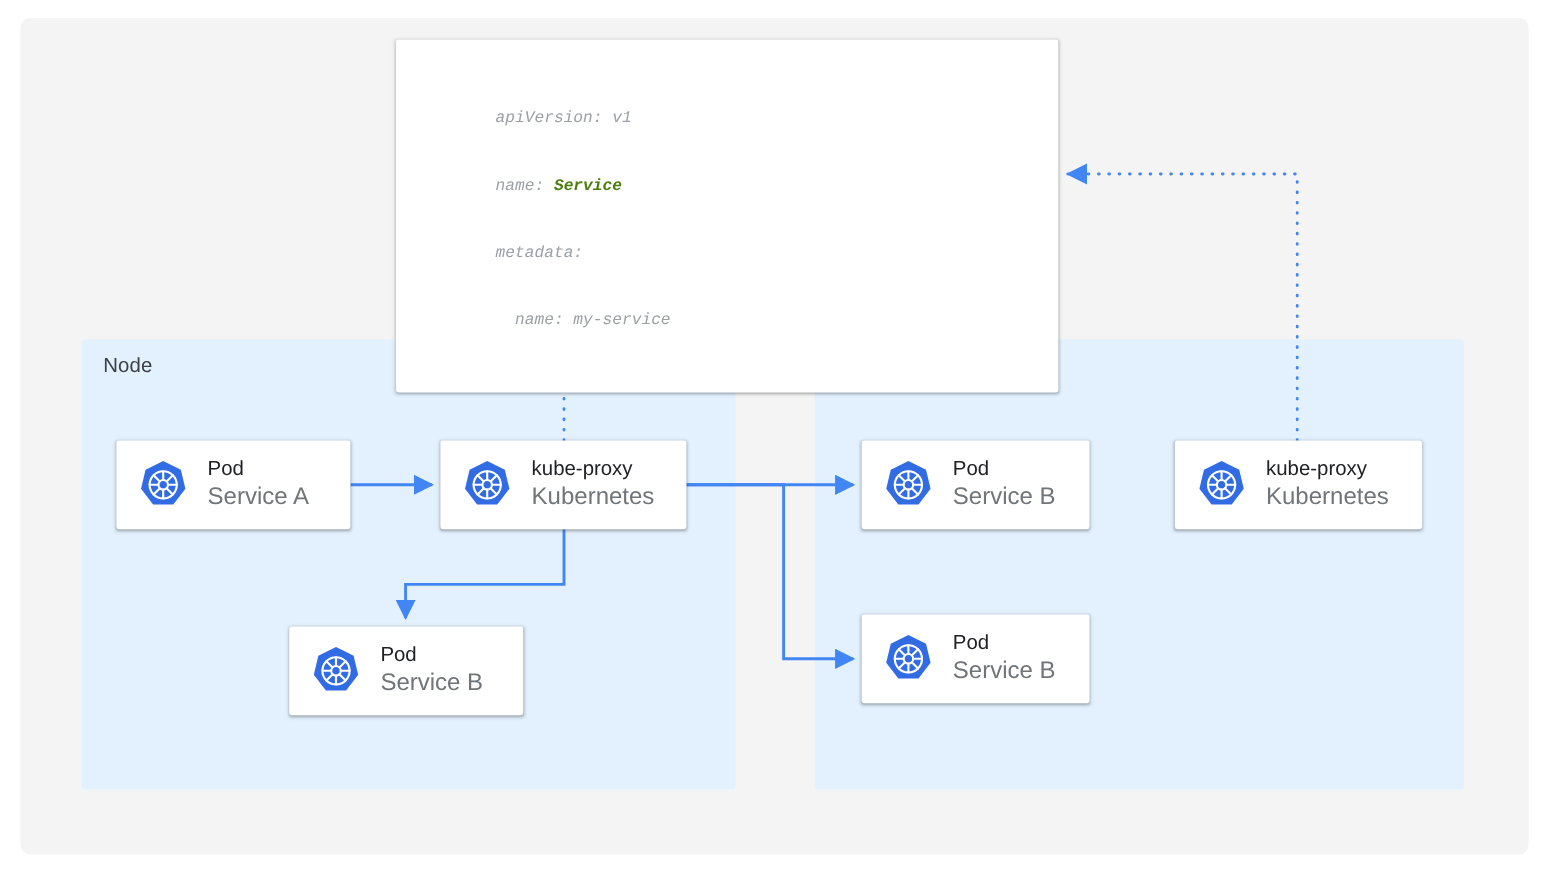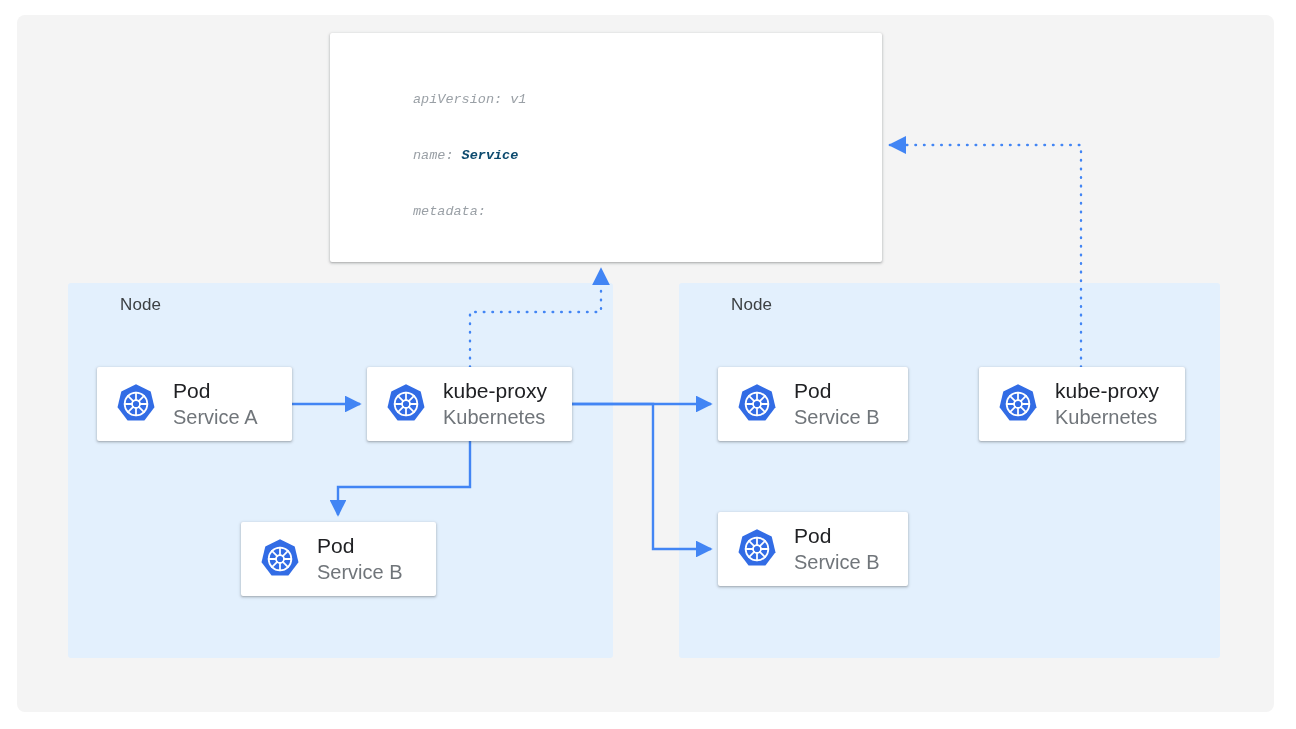--- a/index.html
+++ b/index.html
@@ -51,21 +51,20 @@
   .node-panel.right { left: 679px; top: 283px; width: 541px; height: 375px; }
 
   .node-label {
     position: absolute;
     left: 18px;
     top: 12px;
     font-size: 17px;
     color: #3c4043;
     letter-spacing: 0.1px;
     white-space: nowrap;
-    margin-left: 34px;
   }
 
   
   .card {
     position: absolute;
     background: #ffffff;
     border-radius: 2px;
     box-shadow: 0 1px 2px rgba(60,64,67,0.30), 0 1px 3px 1px rgba(60,64,67,0.12);
     display: flex;
     align-items: center;
@@ -82,21 +81,21 @@
   }
 
   .card .card-text {
     display: flex;
     flex-direction: column;
     justify-content: center;
     line-height: 1.28;
   }
 
   .card .card-title {
-    font-size: 21px;
+    font-size: 17px;
     color: #202124;
     white-space: nowrap;
   }
 
   .card .card-sub {
     font-size: 20px;
     color: #70757a;
     white-space: nowrap;
   }
 
@@ -107,21 +106,21 @@
   .card.pod-b-r1       { left: 718px; top: 367px; width: 190px; height: 74px; }
   .card.pod-b-r2       { left: 718px; top: 512px; width: 190px; height: 74px; }
   .card.kube-proxy-r   { left: 979px; top: 367px; width: 206px; height: 74px; }
 
   
   .yaml-card {
     position: absolute;
     left: 330px;
     top: 33px;
     width: 552px;
-    height: 229px;
+    height: 294px;
     background: #ffffff;
     border-radius: 2px;
     box-shadow: 0 1px 2px rgba(60,64,67,0.30), 0 1px 3px 1px rgba(60,64,67,0.12);
     box-sizing: border-box;
     overflow: hidden;
   }
 
   .yaml-body {
     position: absolute;
     left: 83px;
@@ -130,21 +129,21 @@
     font-style: italic;
     font-size: 13.5px;
     line-height: 18.6px;
     color: #9aa0a6;
     white-space: pre;
   }
 
   .yaml-line { display: block; white-space: pre; }
   .yaml-line .em-span {
     font-weight: bold;
-    color: #0c4a6e;
+    color: #4d7c0f;
   }
 </style>
 </head>
 <body>
 
 <div id="diagram-root">
 
   <div class="canvas"></div>
 
   <div class="node-panel left">

